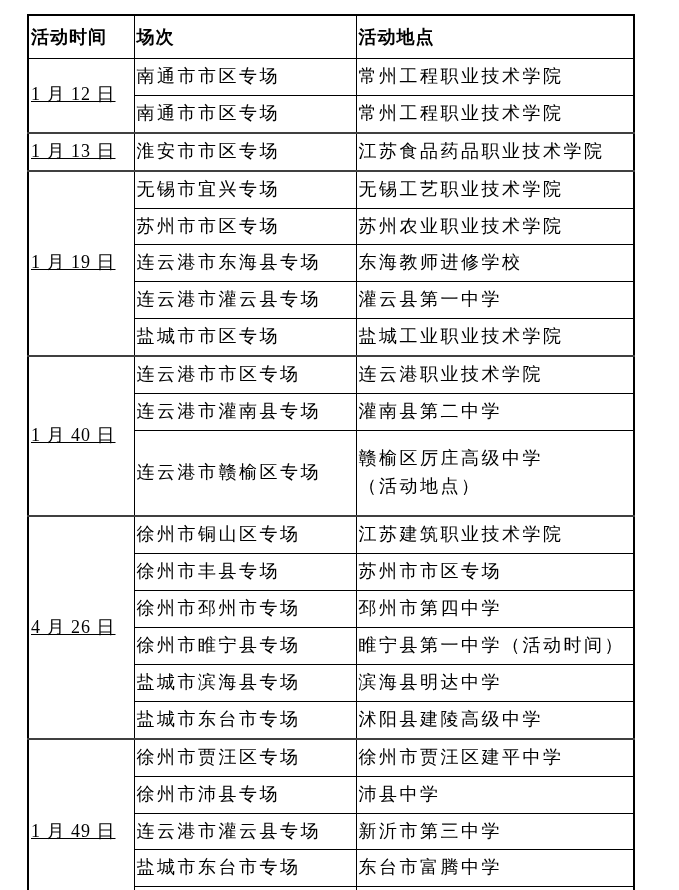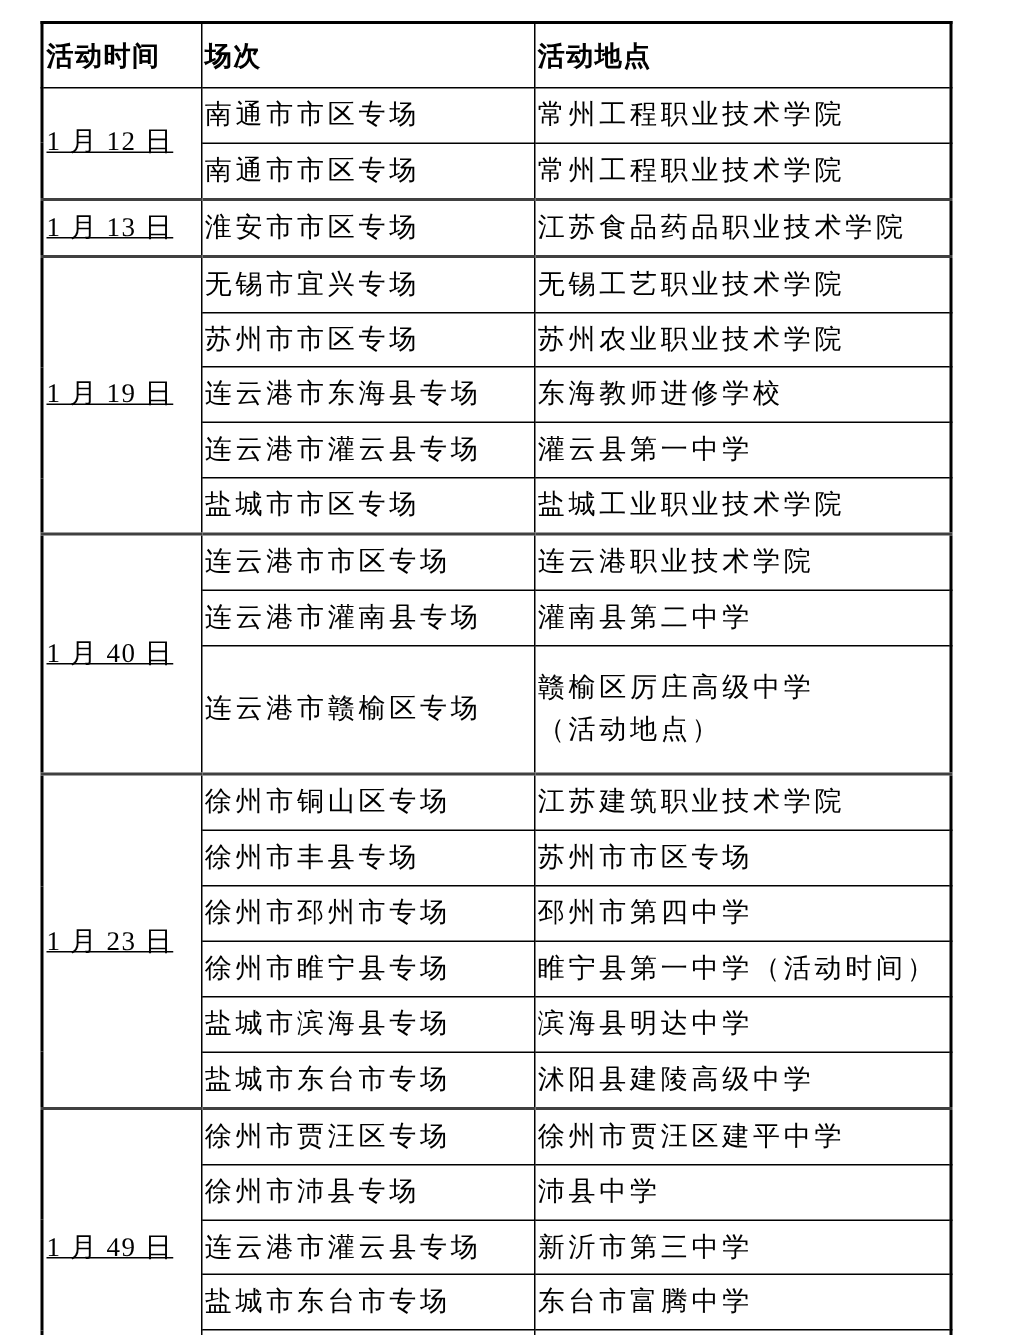--- a/index.html
+++ b/index.html
@@ -122,21 +122,21 @@
   </tr>
   <tr class="tall">
     <td>连云港市赣榆区专场</td>
     <td>
       <div>赣榆区厉庄高级中学</div>
       <div>（活动地点）</div>
     </td>
   </tr>
 
   <tr class="group-start">
-    <td class="date-cell" rowspan="6">1 月 23 日</td>
+    <td class="date-cell" rowspan="6">4 月 26 日</td>
     <td>徐州市铜山区专场</td>
     <td>江苏建筑职业技术学院</td>
   </tr>
   <tr>
     <td>徐州市丰县专场</td>
     <td>苏州市市区专场</td>
   </tr>
   <tr>
     <td>徐州市邳州市专场</td>
     <td>邳州市第四中学</td>

